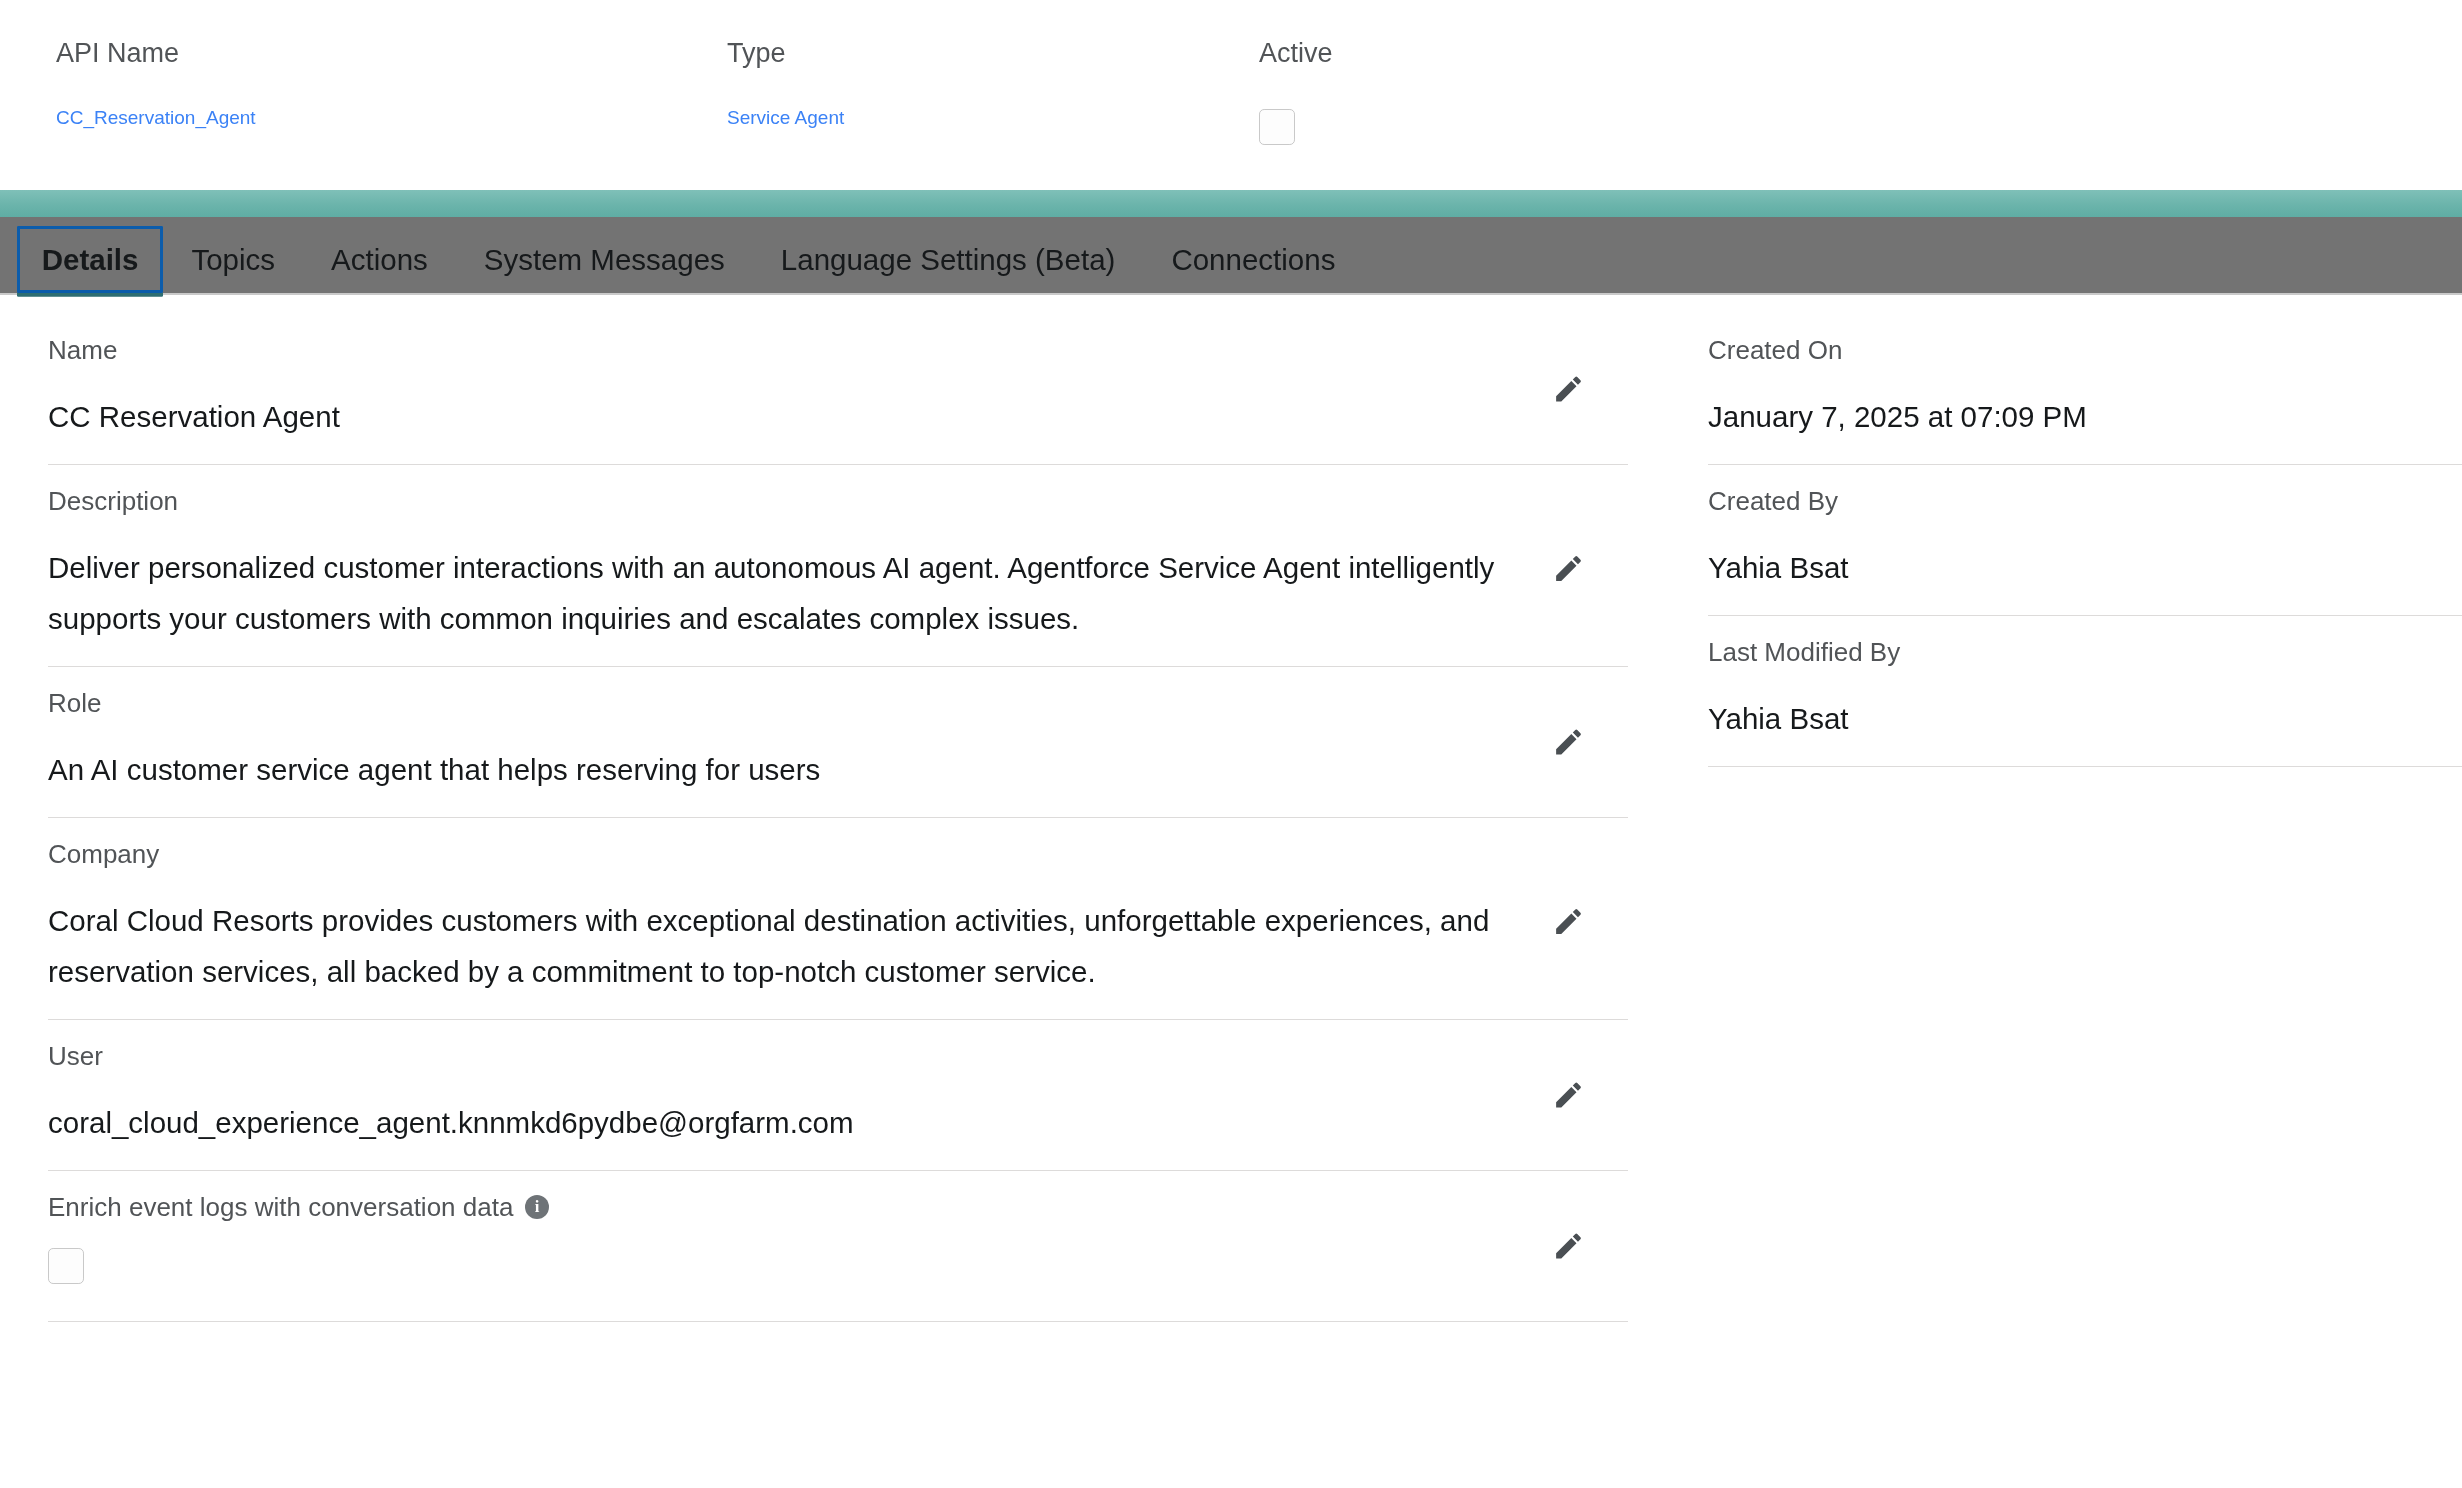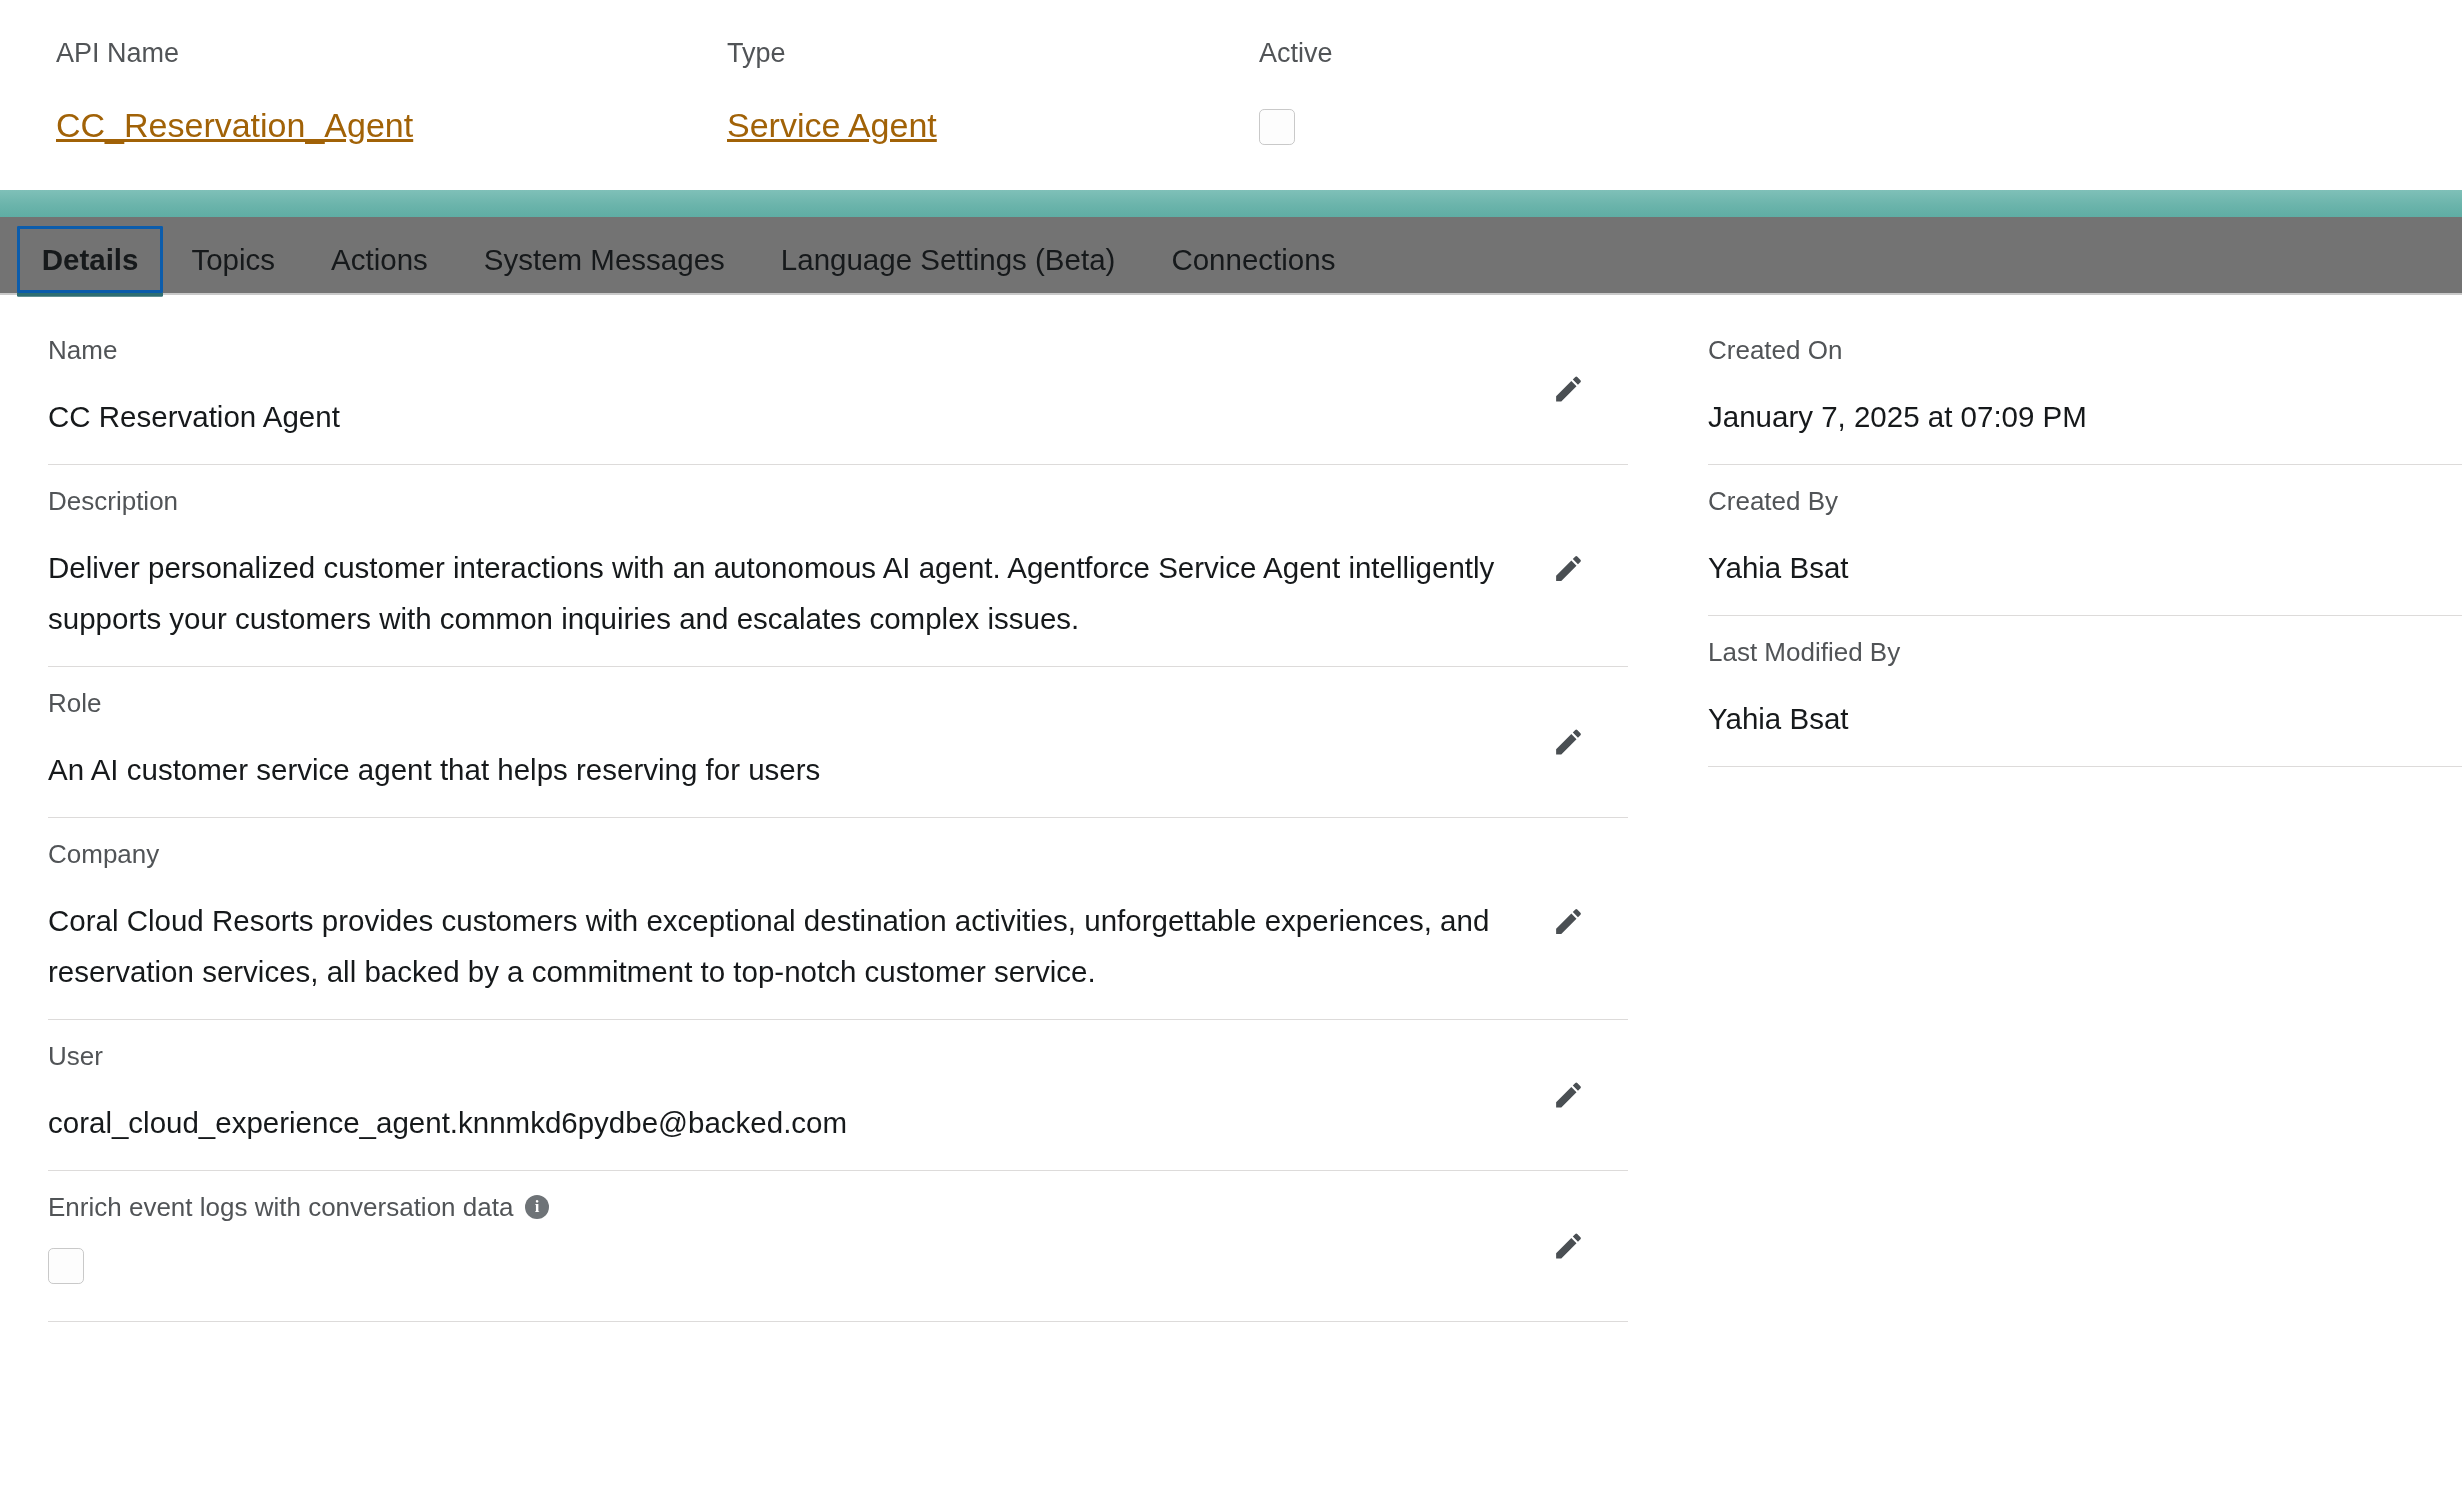--- a/index.html
+++ b/index.html
@@ -32,28 +32,27 @@
   .summary-label {
     font-size: 27px;
     line-height: 1;
     color: #515457;
     font-weight: 400;
     position: absolute;
     top: 40px;
     white-space: nowrap;
   }
   .summary-value {
-    font-size: 34px;
+    font-size: 19px;
     line-height: 1;
-    color: #a16207;
+    color: #3b82f6;
     font-weight: 400;
     position: absolute;
     top: 108px;
     white-space: nowrap;
-    text-decoration: underline;
   }
 
   .checkbox {
     display: inline-block;
     width: 36px;
     height: 36px;
     border: 1.9px solid #c9c9c9;
     border-radius: 5.1px;
     background: #fdfdfd;
     position: absolute;
@@ -255,21 +254,21 @@
       <div class="field-value">Coral Cloud Resorts provides customers with exceptional destination activities, unforgettable experiences, and reservation services, all backed by a commitment to top-notch customer service.</div>
       <button class="edit-btn edit-row1">
         <svg viewBox="0 0 24 24">
           <path d="M3 17.25V21h3.75L17.81 9.94l-3.75-3.75L3 17.25zM20.71 7.04a1 1 0 0 0 0-1.41l-2.34-2.34a1 1 0 0 0-1.41 0l-1.83 1.83 3.75 3.75 1.83-1.83z" fill="#4a4f53"></path>
         </svg>
       </button>
     </div>
 
     <div class="field">
       <div class="field-label">User</div>
-      <div class="field-value">coral_cloud_experience_agent.knnmkd6pydbe@backed.com</div>
+      <div class="field-value">coral_cloud_experience_agent.knnmkd6pydbe@orgfarm.com</div>
       <button class="edit-btn edit-mid">
         <svg viewBox="0 0 24 24">
           <path d="M3 17.25V21h3.75L17.81 9.94l-3.75-3.75L3 17.25zM20.71 7.04a1 1 0 0 0 0-1.41l-2.34-2.34a1 1 0 0 0-1.41 0l-1.83 1.83 3.75 3.75 1.83-1.83z" fill="#4a4f53"></path>
         </svg>
       </button>
     </div>
 
     <div class="field">
       <div class="field-label">
         <span>Enrich event logs with conversation data</span>

